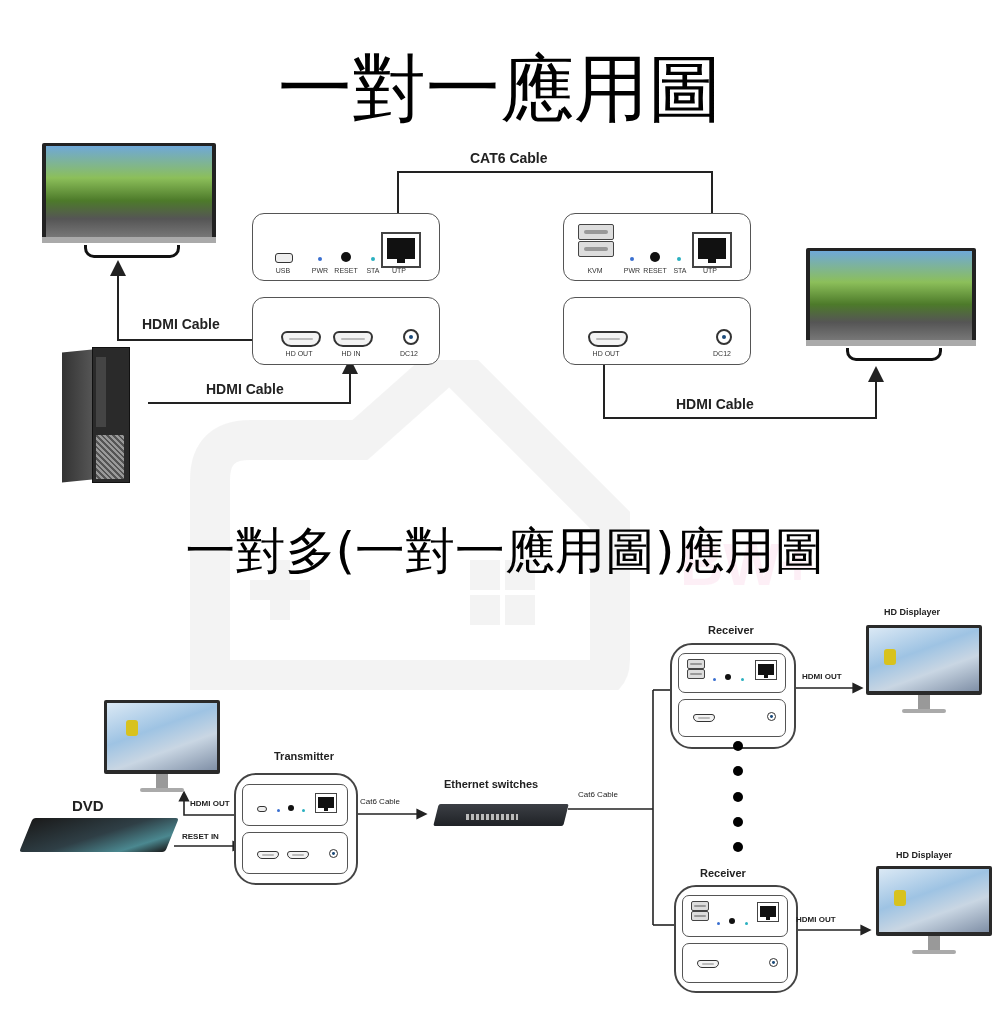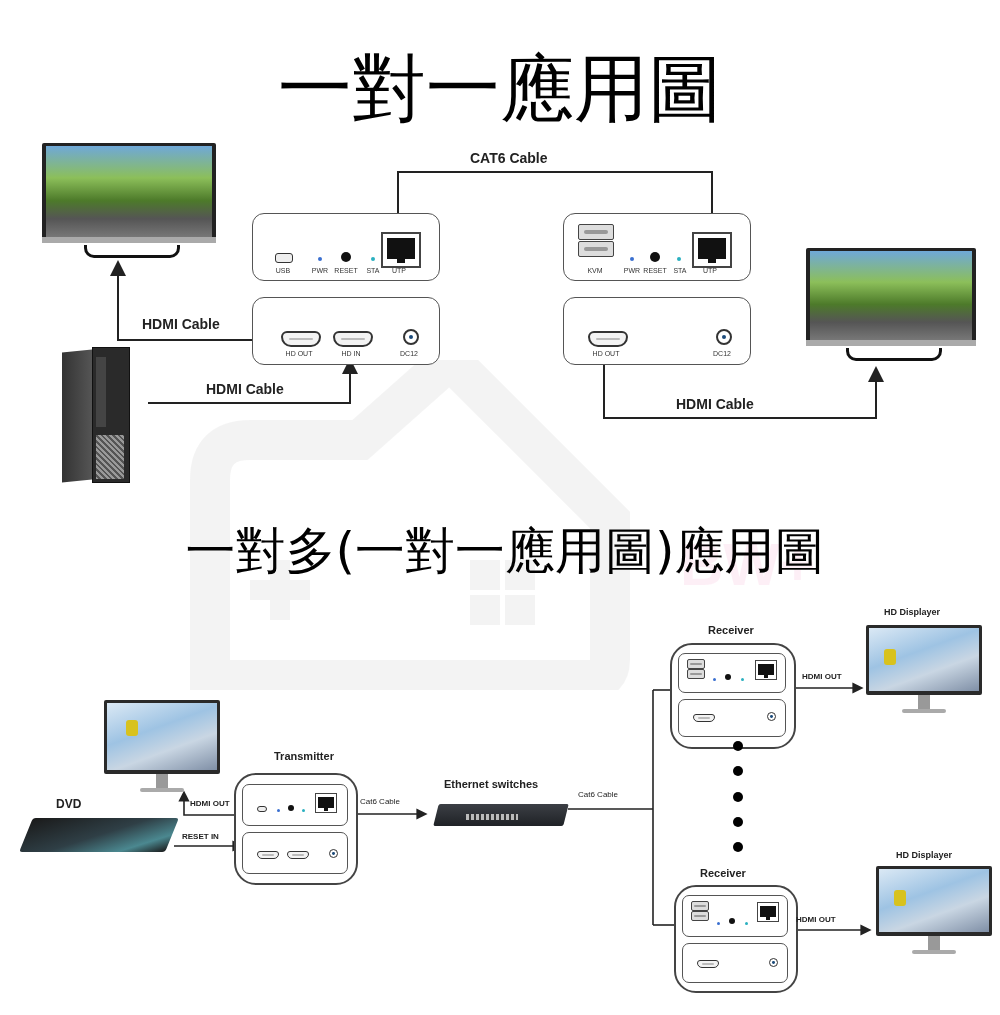--- a/index.html
+++ b/index.html
@@ -161,21 +161,21 @@
 
 <div class="abs" style="left:104px;top:700px;width:116px;height:96px;">
   <div class="abs" style="left:0;top:0;width:116px;height:74px;background:#2a2a2a;border-radius:2px;">
     <div class="abs" style="left:3px;top:3px;right:3px;bottom:4px;background:linear-gradient(160deg,#dbe9f5 0%,#9ec3e3 40%,#c9d6e3 65%,#7f8fa6 100%);"></div>
     <div class="abs" style="left:22px;top:20px;width:12px;height:16px;background:#d8c21e;border-radius:3px;"></div>
   </div>
   <div class="abs" style="left:52px;top:74px;width:12px;height:14px;background:#999;"></div>
   <div class="abs" style="left:36px;top:88px;width:44px;height:4px;background:#aaa;border-radius:2px;"></div>
 </div>
 
-<div class="lbl" style="left:56px;top:797px;font-size:12px;">DVD</div>
+<div class="lbl" style="left:72px;top:797px;font-size:15px;">DVD</div>
 <div class="abs" style="left:26px;top:812px;width:148px;height:46px;">
   <div class="abs" style="left:0;top:6px;width:146px;height:34px;background:linear-gradient(160deg,#1a1a1a 0%,#2f3f46 50%,#4b8890 80%,#1a1a1a 100%);transform:skewX(-22deg);border-radius:3px;"></div>
 </div>
 <div class="lbl" style="left:190px;top:799px;font-size:8px;">HDMI OUT</div>
 <div class="lbl" style="left:182px;top:832px;font-size:8px;">RESET IN</div>
 
 <div class="lbl" style="left:274px;top:750px;font-size:11px;">Transmitter</div>
 <div class="outer" style="left:234px;top:773px;width:120px;height:108px;">
   <div class="box" style="left:6px;top:9px;width:104px;height:40px;border-radius:7px;">
     <div class="usb-mini" style="left:14px;top:21px;width:8px;height:4px;"></div>

